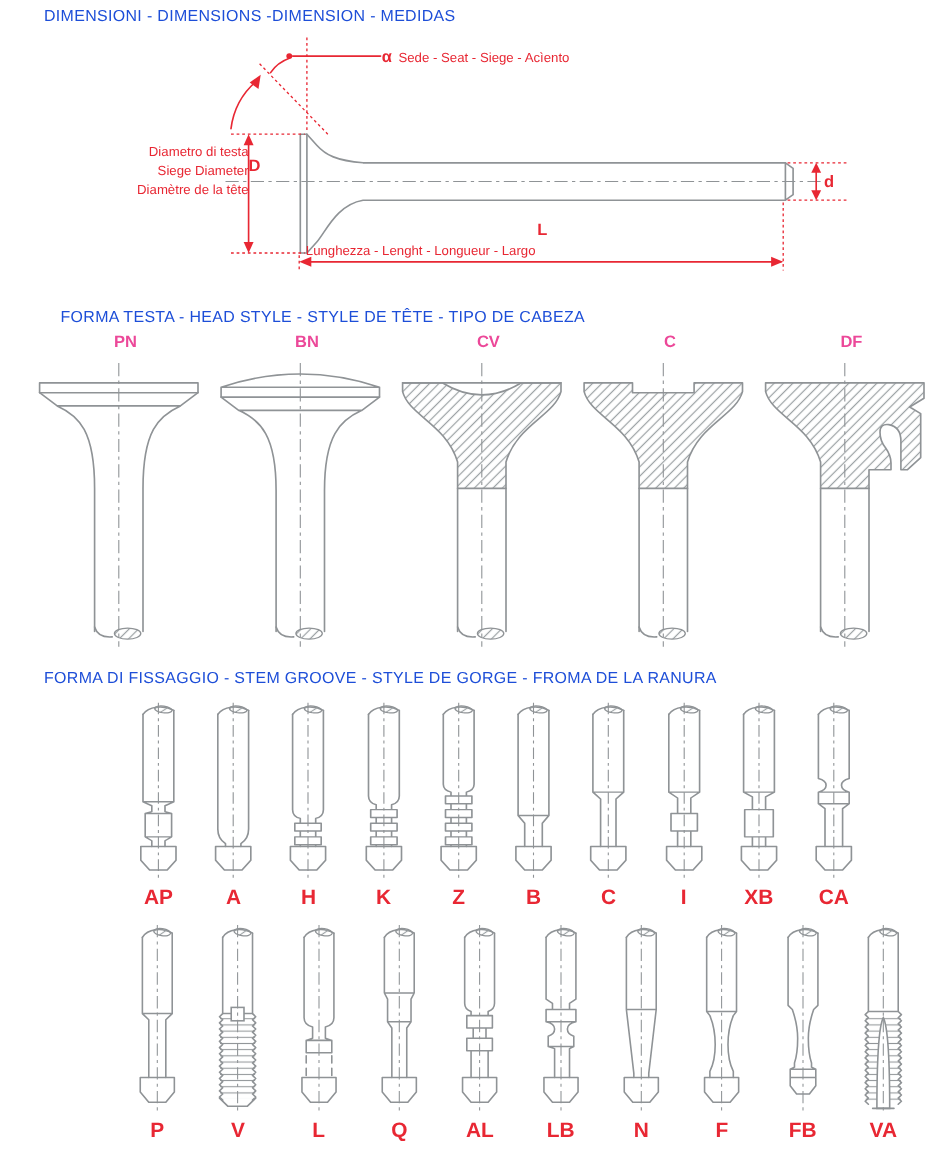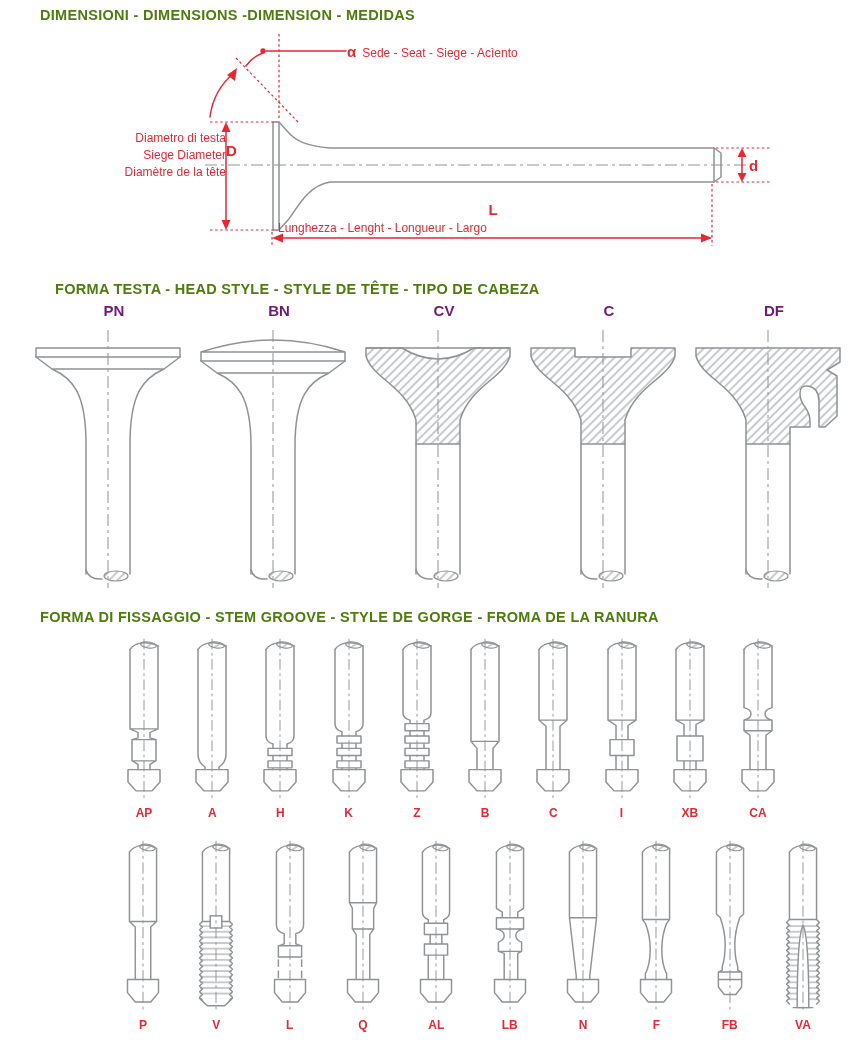--- a/index.html
+++ b/index.html
@@ -1,43 +1,43 @@
 <!DOCTYPE html>
 <html><head>
 <meta charset="utf-8">
 <style>
   html,body{margin:0;padding:0;background:#fff;}
   .page{position:relative;width:860px;height:1051px;background:#fff;overflow:hidden;
         font-family:"Liberation Sans",sans-serif;}
-  .sec-title{position:absolute;font-size:14.5px;font-weight:700;color:#4d7c0f;letter-spacing:.3px;white-space:nowrap;}
+  .sec-title{position:absolute;font-size:14.5px;font-weight:400;color:#1d4ed8;letter-spacing:.3px;white-space:nowrap;}
   .red-small{color:#e82733;font-size:12px;line-height:17.2px;}
   .red-letter{position:absolute;color:#e82733;font-size:15px;font-weight:700;}
   .lbl-block{position:absolute;text-align:right;}
   .abs{position:absolute;}
   
   .g{stroke:#8f9396;fill:none;stroke-width:1.5;stroke-linejoin:round;stroke-linecap:round;}
   .ghatch{stroke:#8f9396;fill:url(#hatch);stroke-width:1.5;stroke-linejoin:round;}
   .ghe{fill:url(#hatch);stroke:#8f9396;stroke-width:1.2;}
   .cl{stroke:#8f9396;stroke-width:1;stroke-dasharray:12 4 3 4;fill:none;}
   .r{stroke:#e82733;fill:none;stroke-width:1.5;stroke-linecap:round;}
   .rd{stroke:#e82733;fill:none;stroke-width:1.2;stroke-dasharray:2.5 2.6;}
   .rf{fill:#e82733;stroke:none;}
   .w{fill:#fff;stroke:#8f9396;stroke-width:1.5;}
   
   .head-row{position:absolute;top:302px;left:28px;width:820px;display:flex;justify-content:space-between;}
   .head-item{width:160px;display:flex;flex-direction:column;align-items:center;}
-  .head-label{color:#701a75;font-weight:700;font-size:15px;height:24px;margin-left:12px;}
+  .head-label{color:#ec4899;font-weight:700;font-size:15px;height:24px;margin-left:12px;}
   .headsvg{width:160px;height:266px;}
   
   .groove-row1{position:absolute;top:637px;left:112px;width:678px;display:flex;justify-content:space-between;}
   .groove-row2{position:absolute;top:839px;left:112px;width:722px;display:flex;justify-content:space-between;}
   .gitem{display:flex;flex-direction:column;align-items:center;}
   .groove-row1 .stemsvg{width:64px;height:168px;}
   .groove-row2 .stemsvg{width:62px;height:178px;}
-  .glabel{color:#e82733;font-weight:700;font-size:12px;margin-top:1px;}
+  .glabel{color:#e82733;font-weight:700;font-size:19px;margin-top:1px;}
 </style>
 </head>
 <body>
 
 <div class="page">
 
   <svg width="0" height="0" style="position:absolute" aria-hidden="true">
     <defs>
       <pattern id="hatch" patternUnits="userSpaceOnUse" width="6" height="6" patternTransform="rotate(45)">
         <line x1="3" y1="0" x2="3" y2="6" stroke="#9aa0a3" stroke-width="1.1"></line>

